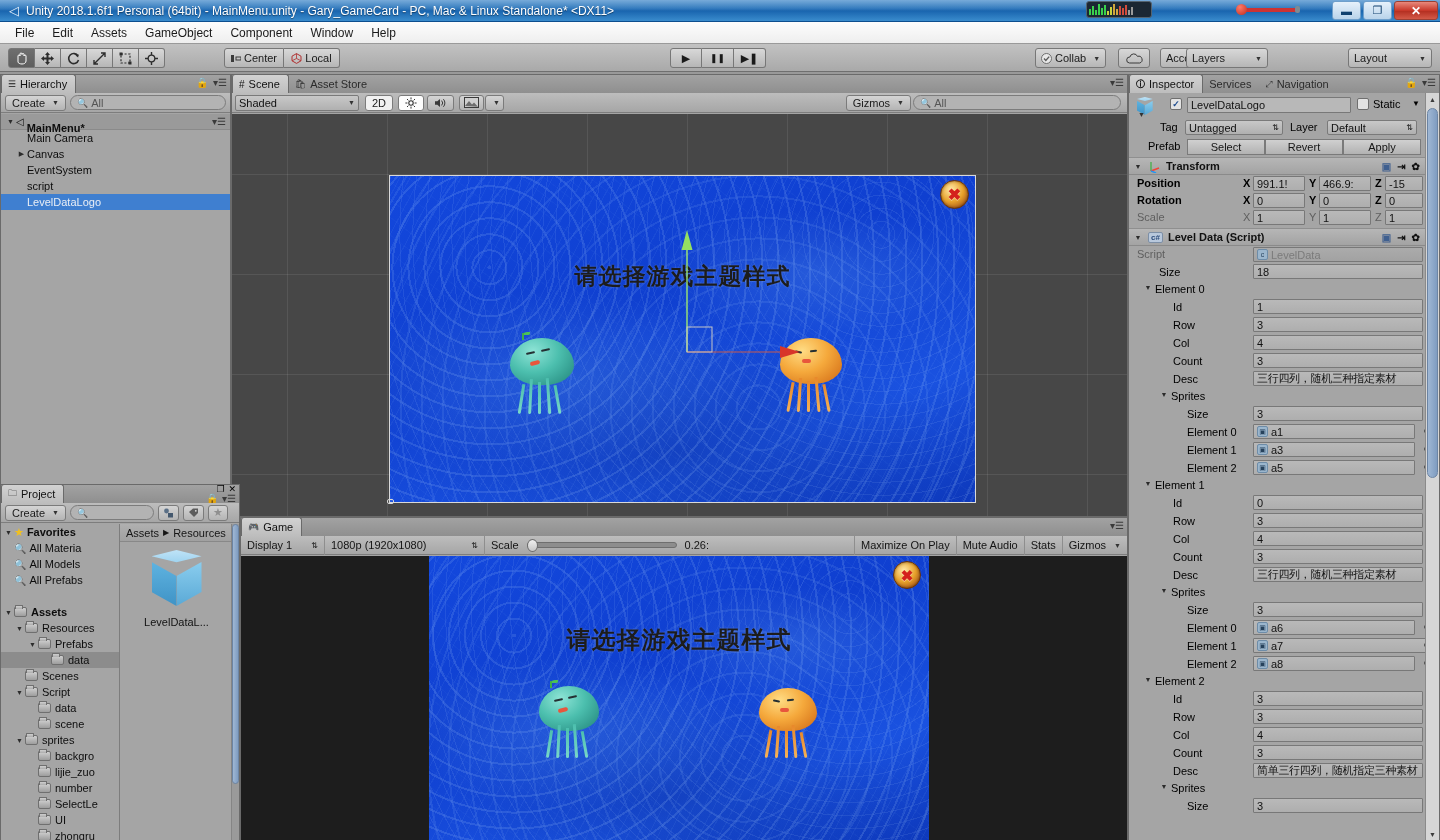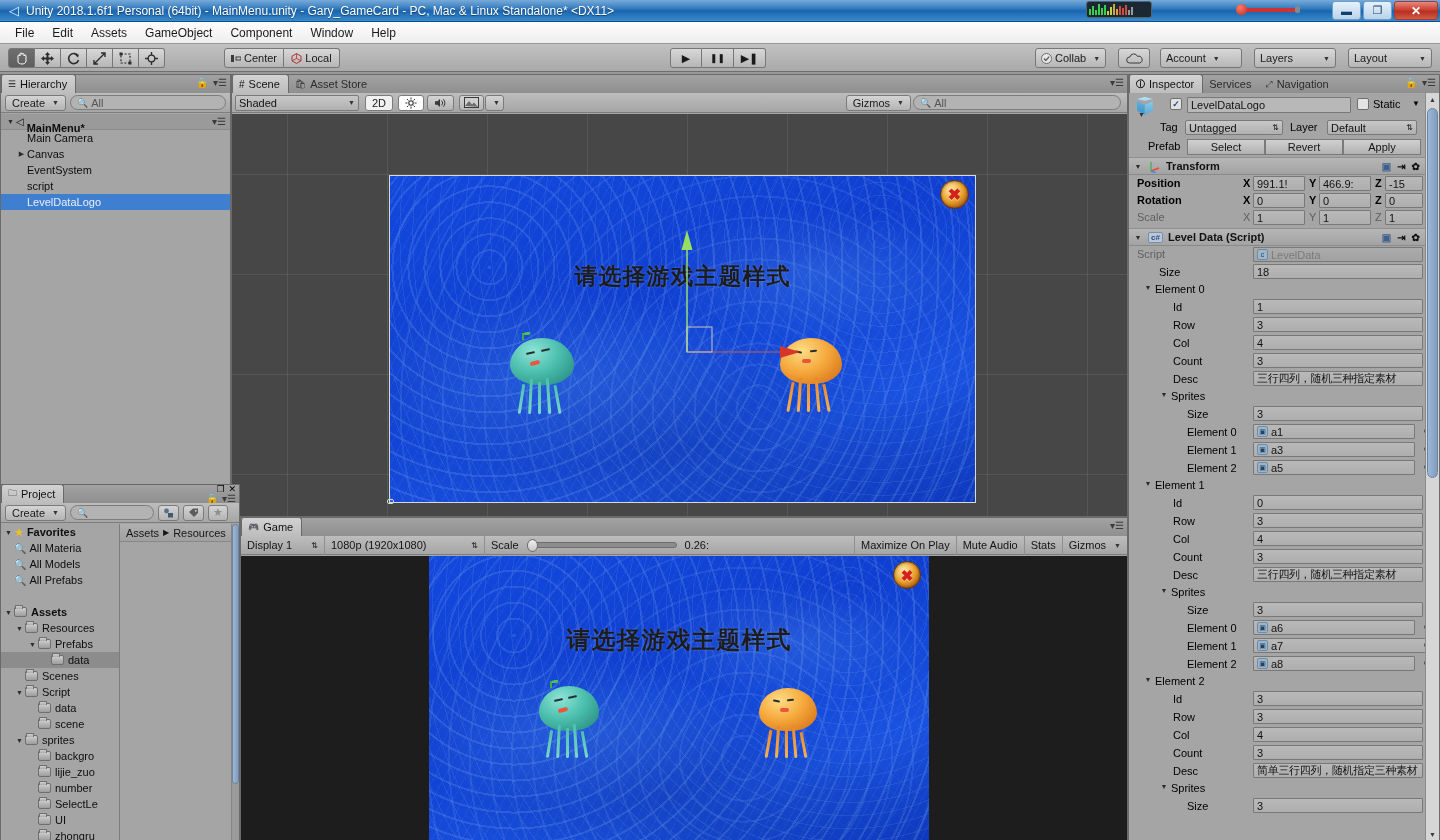--- a/index.html
+++ b/index.html
@@ -439,21 +439,21 @@
             <path d="M3.5 10 a3 3 0 0 1 .4-6 a4 4 0 0 1 7.6-.6 a2.8 2.8 0 0 1 2.2 6.6z" fill="none" stroke="#3a3a3a" stroke-width="1"></path>
           </svg>
       </div>
     </div>
     <div class="tbtn-group" style="left:1160px; top:4px;">
       <div class="tbtn only" style="min-width:82px;justify-content:flex-start">
         <span>Account</span>
         <span class="drop-caret">▼</span>
       </div>
     </div>
-    <div class="tbtn-group" style="left:1254px; top:4px;">
+    <div class="tbtn-group" style="left:1186px; top:4px;">
       <div class="tbtn only" style="min-width:82px;justify-content:space-between">
         <span>Layers</span>
         <span class="drop-caret">▼</span>
       </div>
     </div>
     <div class="tbtn-group" style="left:1348px; top:4px;">
       <div class="tbtn only" style="min-width:84px;justify-content:space-between">
         <span>Layout</span>
         <span class="drop-caret">▼</span>
       </div>
@@ -1049,20 +1049,28 @@
         <span>zhongru</span>
       </div>
     </div>
 
     <div class="proj-right" style="left:118px;top:39px;width:114px;height:316px;border-left:1px solid #7d7d7d">
       <div class="breadcrumb">
         <span>Assets</span>
         <span style="font-size:8px">▶</span>
         <span>Resources</span>
       </div>
+      <div style="position:absolute;left:0;top:26px;width:100%;display:flex;flex-direction:column;align-items:center">
+        <div class="assetcube">
+          <div class="top"></div>
+            <div class="left"></div>
+            <div class="right"></div>
+        </div>
+        <div style="font-size:11px;margin-top:4px;color:#121212">LevelDataL...</div>
+      </div>
     </div>
 
     <div class="vscroll" style="right:0;top:39px;width:8px;height:316px;background:#9a9a9a;border-left:1px solid #858585">
       <div class="thumb" style="top:0;height:260px;left:0;width:7px"></div>
     </div>
   </div>
 
   <div class="panel" style="left:240px;top:517px;width:888px;height:323px;">
     <div class="tabstrip">
       <div class="tab active">

